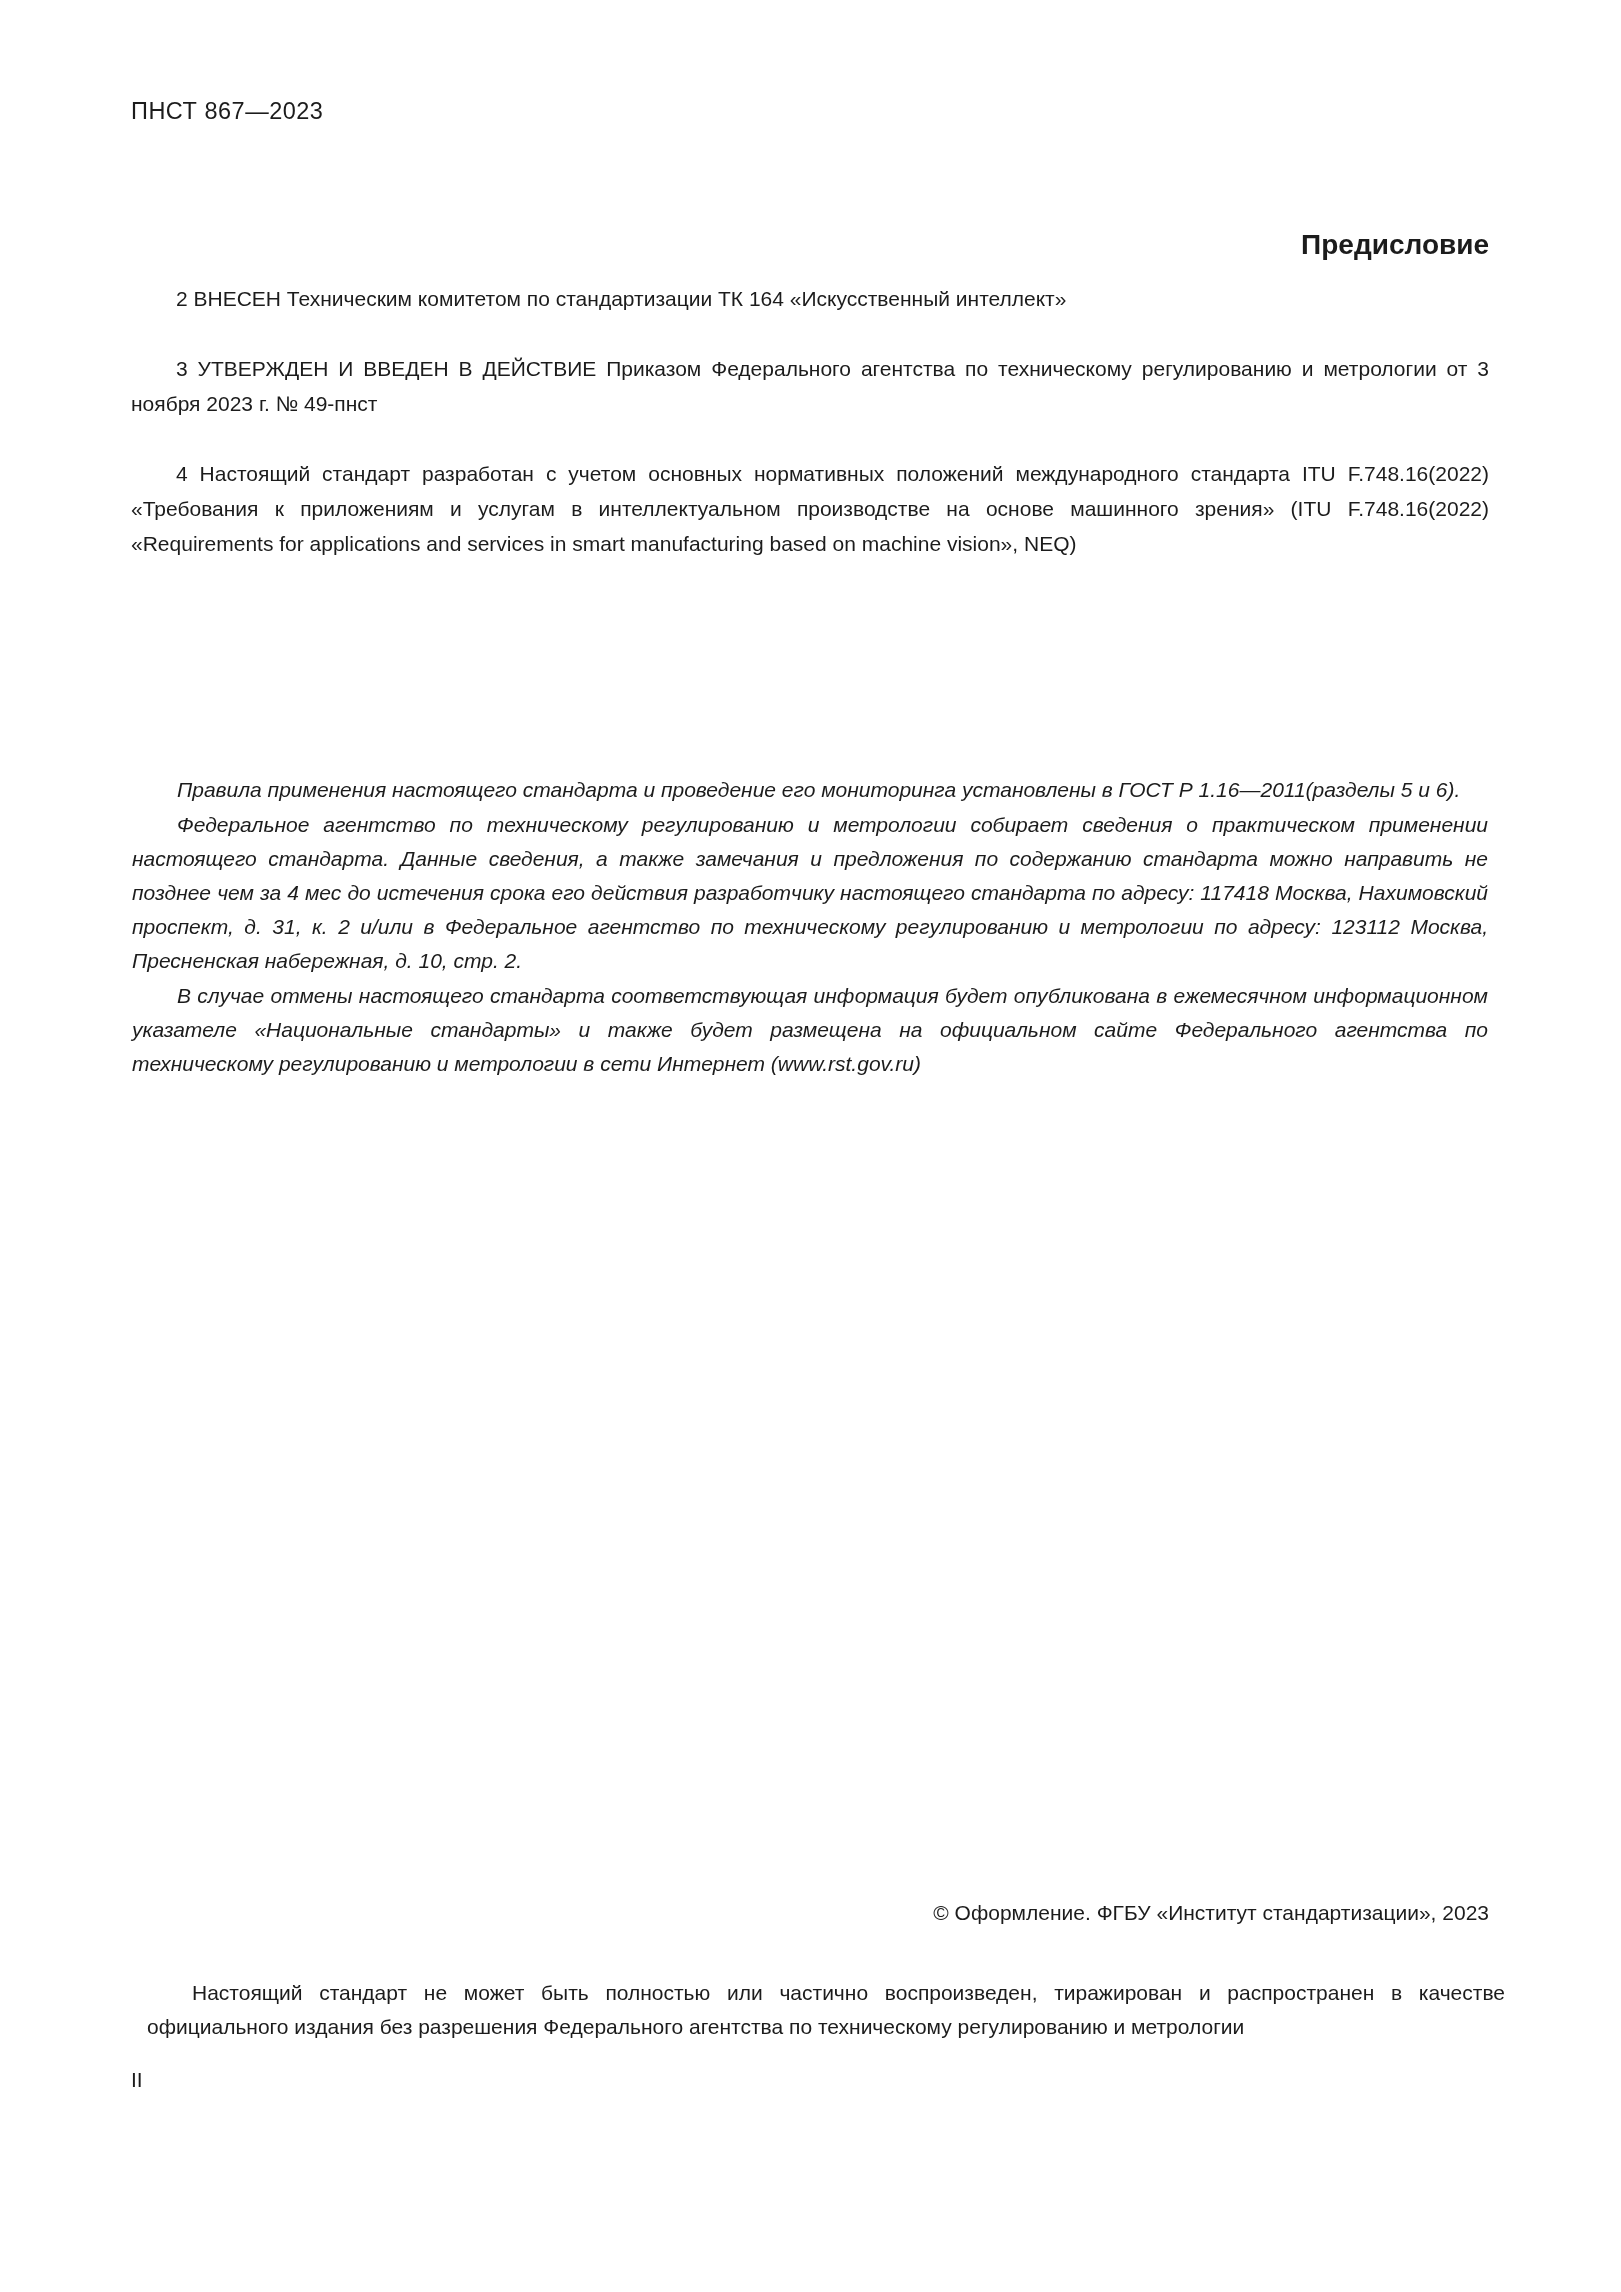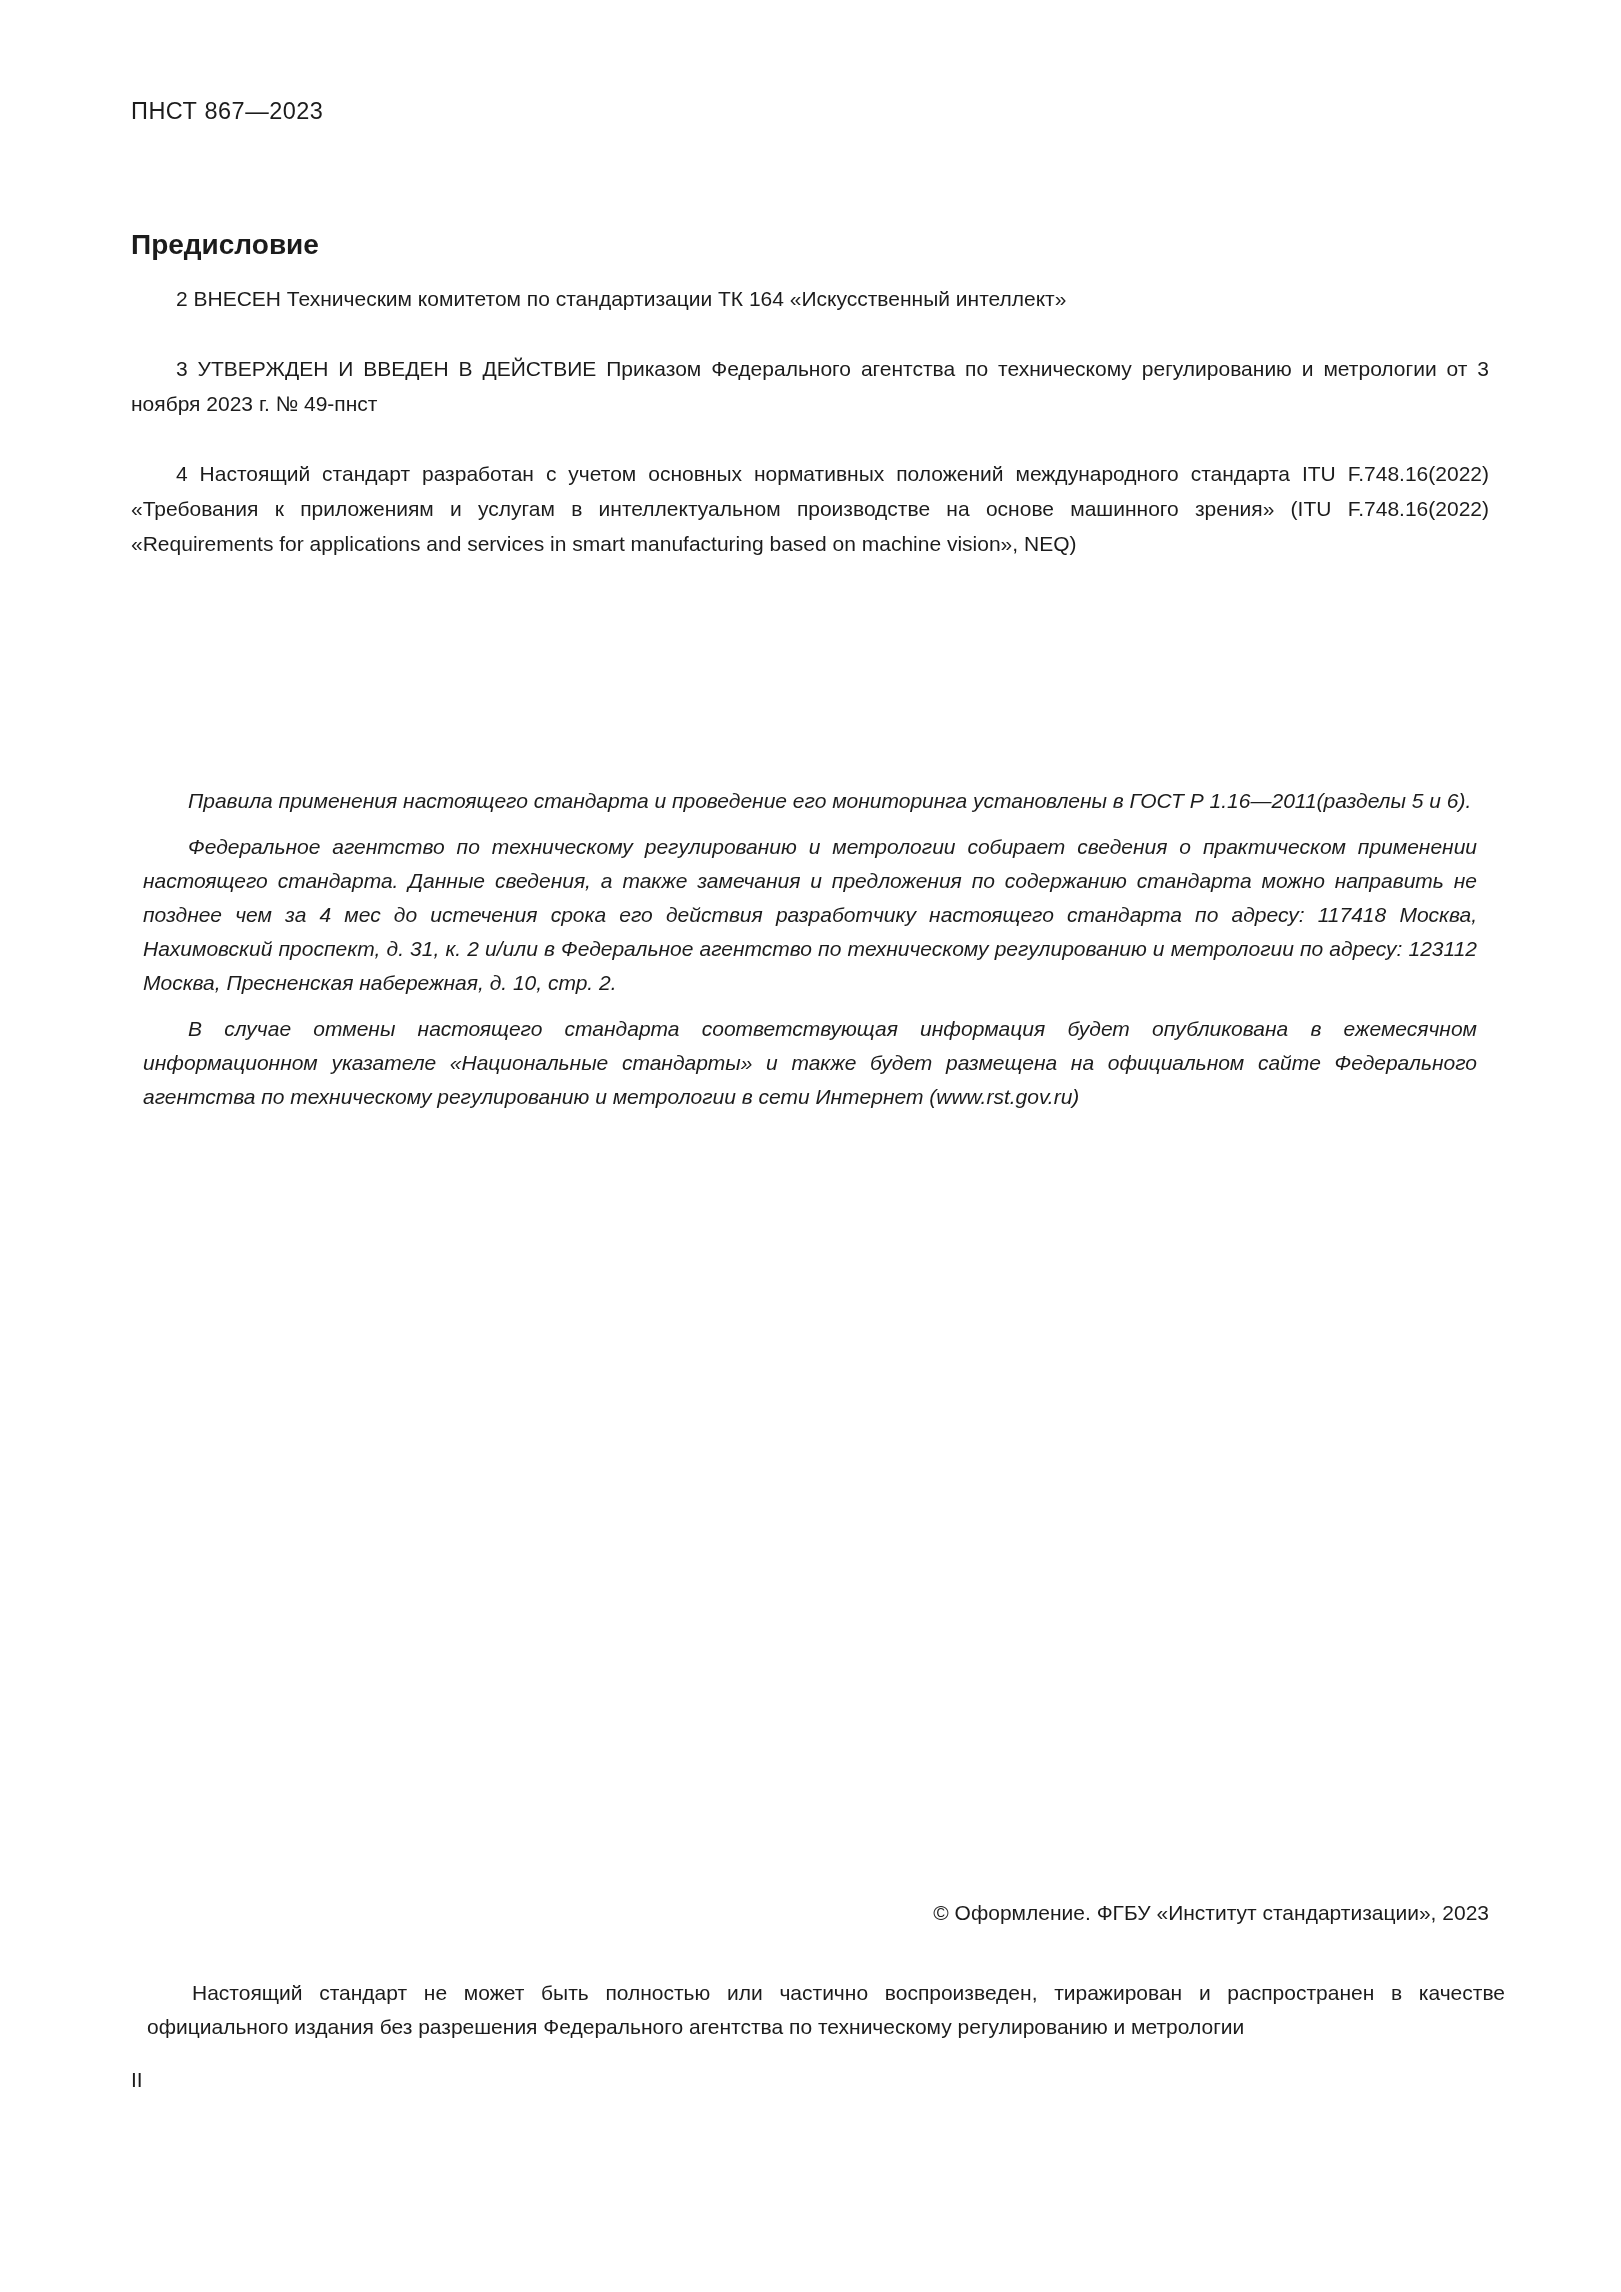--- a/index.html
+++ b/index.html
@@ -23,21 +23,21 @@
     left: 131px;
     font-size: 23.5px;
     font-weight: normal;
     letter-spacing: 0.5px;
   }
   .page-title {
     position: absolute;
     top: 229px;
     left: 131px;
     width: 1358px;
-    text-align: left;
+    text-align: right;
     font-size: 28px;
     font-weight: bold;
   }
   .foreword {
     position: absolute;
     top: 281px;
     left: 131px;
     width: 1358px;
   }
   .foreword p {
@@ -48,21 +48,21 @@
     text-indent: 45px;
   }
   .rules-block {
     position: absolute;
     top: 772px;
     left: 131px;
     width: 1358px;
     font-style: italic;
   }
   .rules-block p {
-    margin: 12px;
+    margin: 1px;
     font-size: 21px;
     line-height: 34px;
     text-align: justify;
     text-indent: 45px;
   }
   .copyright-line {
     position: absolute;
     top: 1901px;
     left: 131px;
     width: 1358px;

